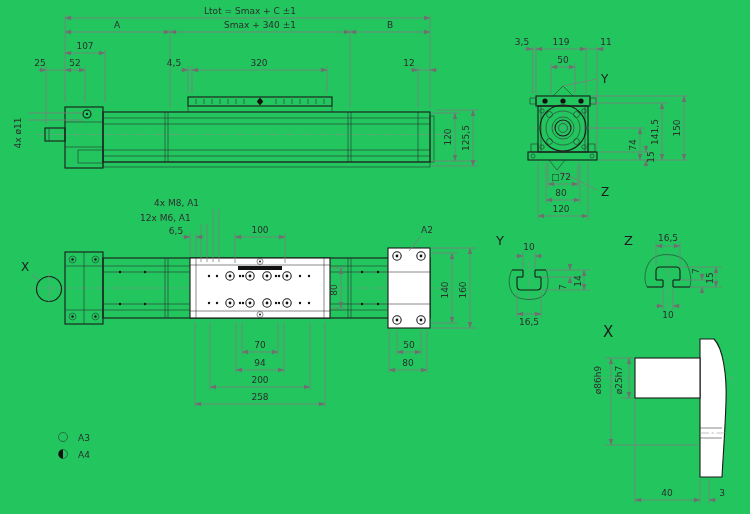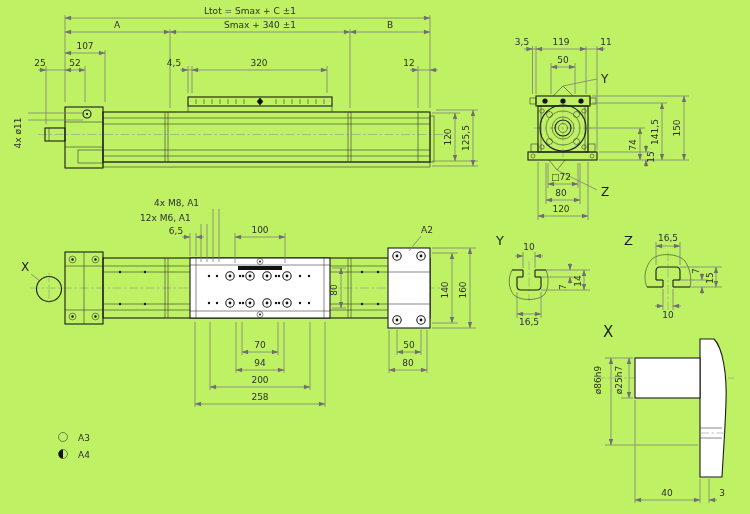--- a/index.html
+++ b/index.html
@@ -1,16 +1,16 @@
 <!DOCTYPE html>
 <html><head>
 <meta charset="utf-8">
 <style>
   html,body{margin:0;padding:0;background:#fff;}
-  #stage{position:relative;width:750px;height:514px;background:#bef264;overflow:hidden;}
+  #stage{position:relative;width:750px;height:514px;background:#22c55e;overflow:hidden;}
   svg{display:block;}
   .o {stroke:#1b1b1b;stroke-width:1.1;fill:none;}
   .o2{stroke:#2a2a2a;stroke-width:0.55;fill:none;}
   .d {stroke:#7d7d7d;stroke-width:0.8;fill:none;}
   .c {stroke:#8f8f8f;stroke-width:0.55;fill:none;stroke-dasharray:9 2.5 2.5 2.5;}
   .wh{fill:#ffffff;}
   .dk{fill:#111111;stroke:none;}
   text{font-family:"DejaVu Sans",sans-serif;font-size:9px;fill:#2e2e2e;}
   .tm{text-anchor:middle;}
   .tt{font-size:13px;fill:#1d1d1d;}

